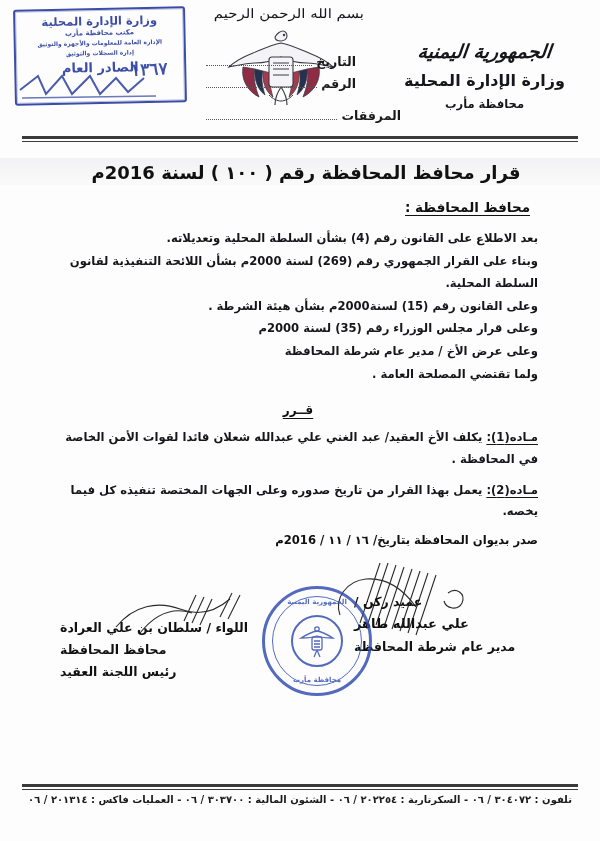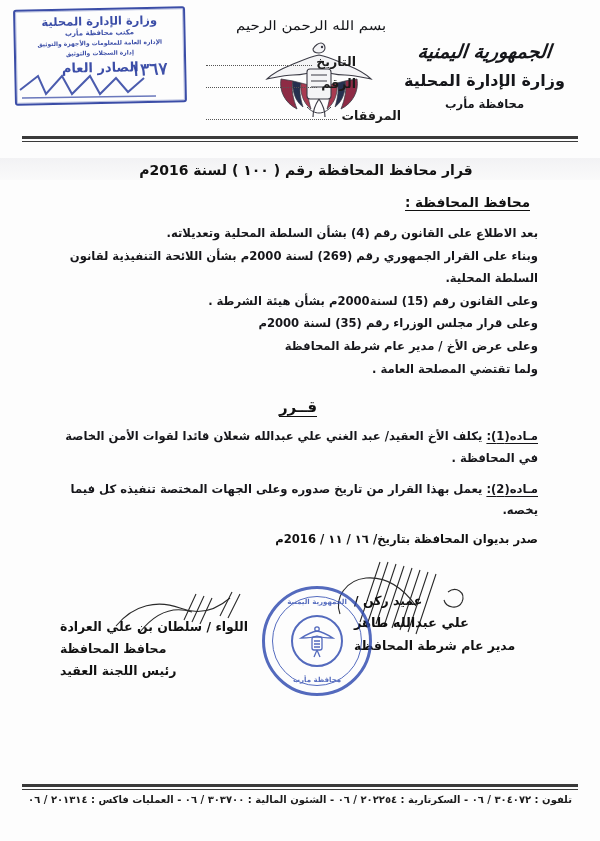--- a/index.html
+++ b/index.html
@@ -9,22 +9,22 @@
     font-family:"DejaVu Sans","Liberation Sans",sans-serif;
     color:#111;
     position:relative;
     overflow:hidden;
   }
   .page{position:relative;width:600px;height:841px;background:#fdfdfd;}
 
   
   .letterhead{position:relative;height:132px;}
   .emblem-wrap{
-    position:absolute;left:50%;top:18px;transform:translateX(-50%);
-    width:150px;text-align:right;
+    position:absolute;left:50%;top:6px;transform:translateX(-50%);
+    width:150px;text-align:left;
   }
   .basmala{
     font-family:"DejaVu Serif","Liberation Serif",serif;
     font-size:13px;color:#15161a;letter-spacing:0px;
     transform:scaleX(1.15);
     white-space:nowrap;
   }
   .emblem{margin-top:2px;}
 
   .ministry-block{
@@ -69,38 +69,38 @@
     position:absolute;left:22px;right:22px;top:136px;
     border-top:3px solid #3a3a3a;
   }
   .rule-double::after{
     content:"";position:absolute;left:0;right:0;top:2px;
     border-top:1px solid #3a3a3a;
   }
 
   
   .title-zone{margin-top:26px;text-align:center;background:linear-gradient(#f2f2f4,#fafafa);padding:4px 0 2px;}
-  .doc-title{font-size:14px;font-weight:700;color:#111;letter-spacing:.2px;margin-left:12px;}
+  .doc-title{font-size:18px;font-weight:700;color:#111;letter-spacing:.2px;margin-left:12px;}
   .doc-sub{font-size:11.5px;font-weight:700;color:#1b1b1b;margin-top:6px;}
 
   .gov-label{
     text-align:right;margin:14px 70px 0 0;
     font-size:13.5px;font-weight:700;
     text-decoration:underline;text-underline-offset:3px;
     display:block;
   }
   .gov-label-wrap{text-align:right;padding-left:0;padding-right:0;margin-left:60px;}
 
   
   .body{padding:0 62px 0 58px;text-align:right;}
   .preamble{margin-top:12px;}
   .p-line{font-size:11.6px;font-weight:700;line-height:1.95;color:#16161a;}
   .decide{
     text-align:center;margin:18px 0 10px;
-    font-size:15px;font-weight:700;letter-spacing:8px;
+    font-size:12px;font-weight:700;letter-spacing:8px;
     text-decoration:underline;text-underline-offset:4px;
   }
   .article{font-size:11.6px;font-weight:700;line-height:1.85;margin-bottom:10px;color:#16161a;}
   .art-no{text-decoration:underline;text-underline-offset:3px;}
   .date-line{font-size:11.6px;font-weight:700;text-align:right;margin-top:4px;padding-left:40px;}
 
   
   .sign-area{position:relative;margin-top:34px;height:120px;}
   .sig-col{position:absolute;text-align:left;line-height:1.75;}
   .sig-right{right:56px;top:10px;width:190px;}

